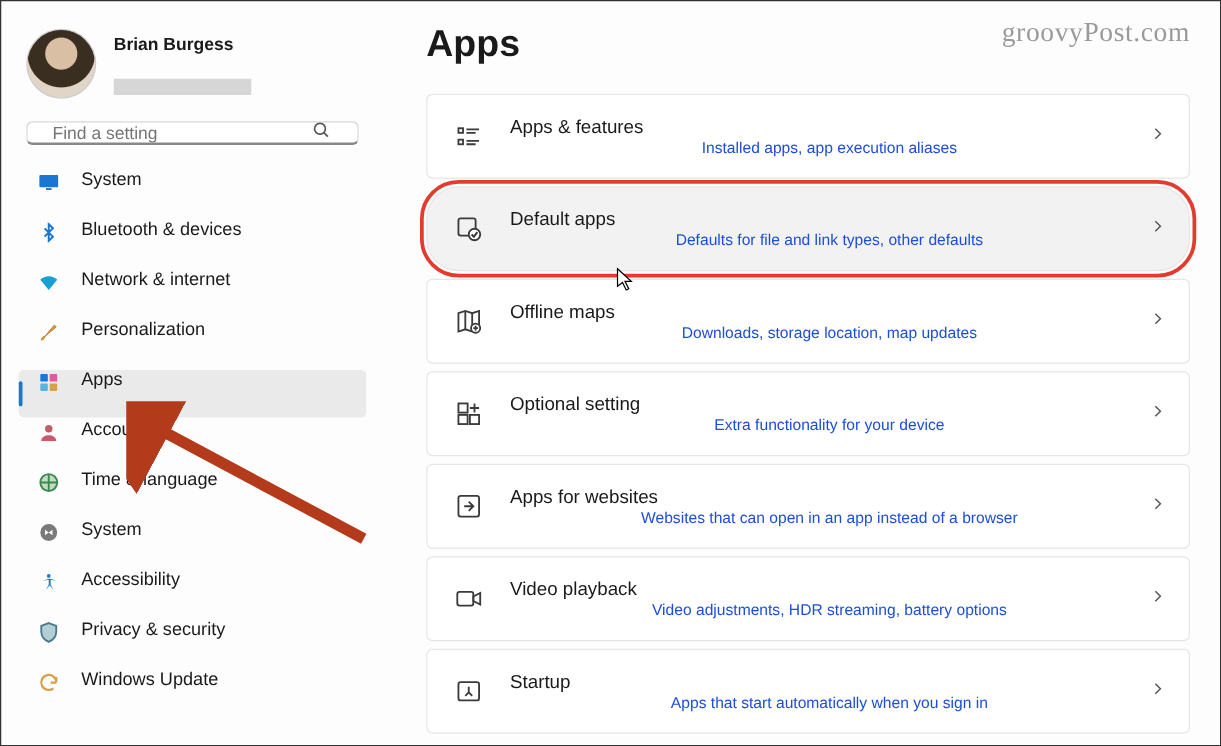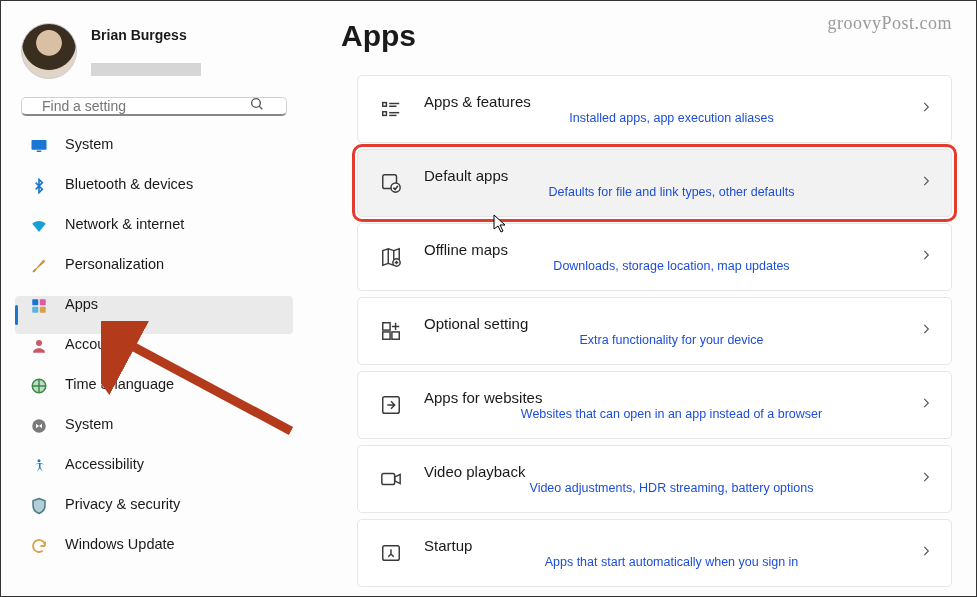--- a/index.html
+++ b/index.html
@@ -83,50 +83,51 @@
   .main {
     flex:1;
     padding: 18px 24px 0 40px;
     overflow-y:auto;
   }
   .page-title {
     font-size: 30px;
     font-weight: 600;
     margin-bottom: 22px;
   }
-  .card-list { display:flex; flex-direction:column; gap:6px;margin-left:16px; }
+  .card-list { display:flex; flex-direction:column; gap:6px; }
   .card {
     display:flex; align-items:center;
     background:#fff;
     border:1px solid #e6e6e6;
     border-radius:5px;
     height: 68px;
     padding: 0 18px 0 20px;
     cursor:pointer;
   }
   .card.highlight {
     background:#f2f2f2;
     outline: 3px solid #e33b2e;
     outline-offset: 2px;
+    border-radius: 26px;
   }
   .card-icon {
     width: 26px; height:26px;
     margin-right: 20px;
     display:flex; align-items:center; justify-content:center;
     color:#3a3a3a;
   }
   .card-text { flex:1; display:flex; flex-direction:column; }
   .card-title { font-size:15px; font-weight:500; }
   .card-sub { font-size:12.5px; color:#1d4ed8; margin-top:1px;text-align:center; }
   .chevron { color:#555; }
   
   .watermark {
     position:absolute; top:12px; right:24px;
     font-family: Georgia, serif;
-    font-size: 18px; color:#9a9a9a;
+    font-size: 22px; color:#9a9a9a;
     letter-spacing:0.5px;
   }
   
   .arrow-svg {
     position:absolute;
     left: 100px; top: 320px;
     width: 200px; height:120px;
     pointer-events:none;
   }
   

